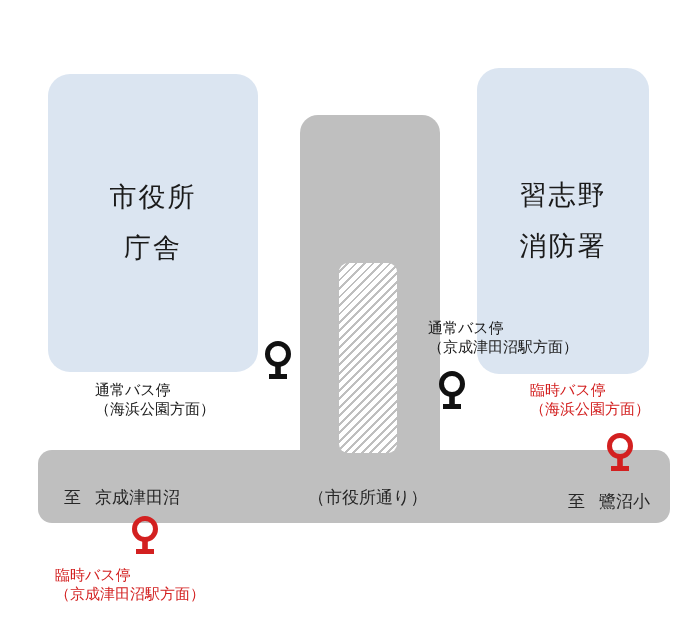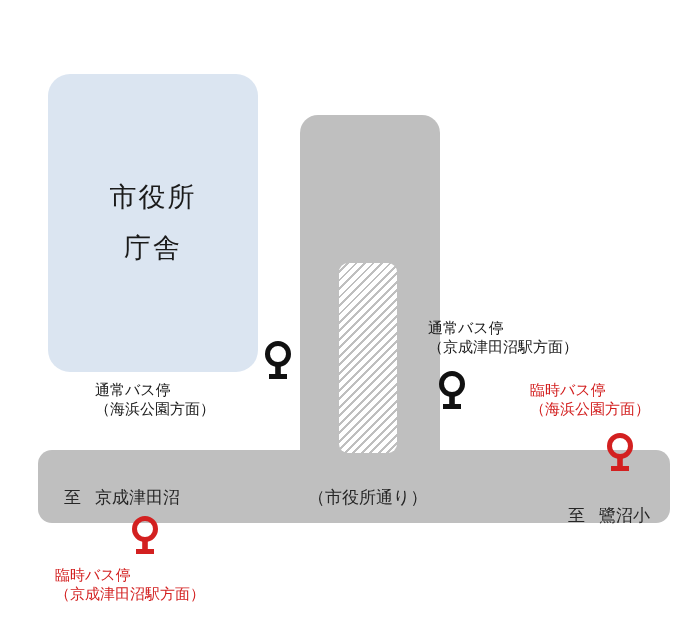--- a/index.html
+++ b/index.html
@@ -141,20 +141,24 @@
   <div id="road-junction-patch"></div>
   <div class="road" id="road-horizontal"></div>
 
   <div id="median-island"></div>
 
   <div class="building" id="building-city-hall">
     <div class="bline">市役所</div>
     <div class="bline">庁舎</div>
   </div>
 
+  <div class="building" id="building-fire-station">
+    <div class="bline">習志野</div>
+    <div class="bline">消防署</div>
+  </div>
 
   <div class="bus-stop-marker" style="left:261px; top:340px;">
     <svg width="34" height="42" viewBox="0 0 34 42" aria-hidden="true">
       <circle cx="17" cy="14" r="10.5" fill="none" stroke="#111111" stroke-width="5"></circle>
       <rect x="14.2" y="23" width="5.6" height="13" fill="#111111"></rect>
       <rect x="8" y="34" width="18" height="5" fill="#111111"></rect>
     </svg>
   </div>
   <div class="map-label label-normal" style="left:95px; top:380px; width:180px;">
     <div>通常バス停</div>
@@ -198,17 +202,17 @@
   </div>
 
   <div class="road-label" style="left:308px; top:486px;">
     <span>（市役所通り）</span>
   </div>
 
   <div class="road-label" style="left:64px; top:486px;">
     <span>至</span><span class="sep"></span><span>京成津田沼</span>
   </div>
 
-  <div class="road-label" style="left:568px; top:504px;">
+  <div class="road-label" style="left:568px; top:490px;">
     <span>至</span><span class="sep"></span><span>鷺沼小</span>
   </div>
 
 </div>
 
 </body></html>

